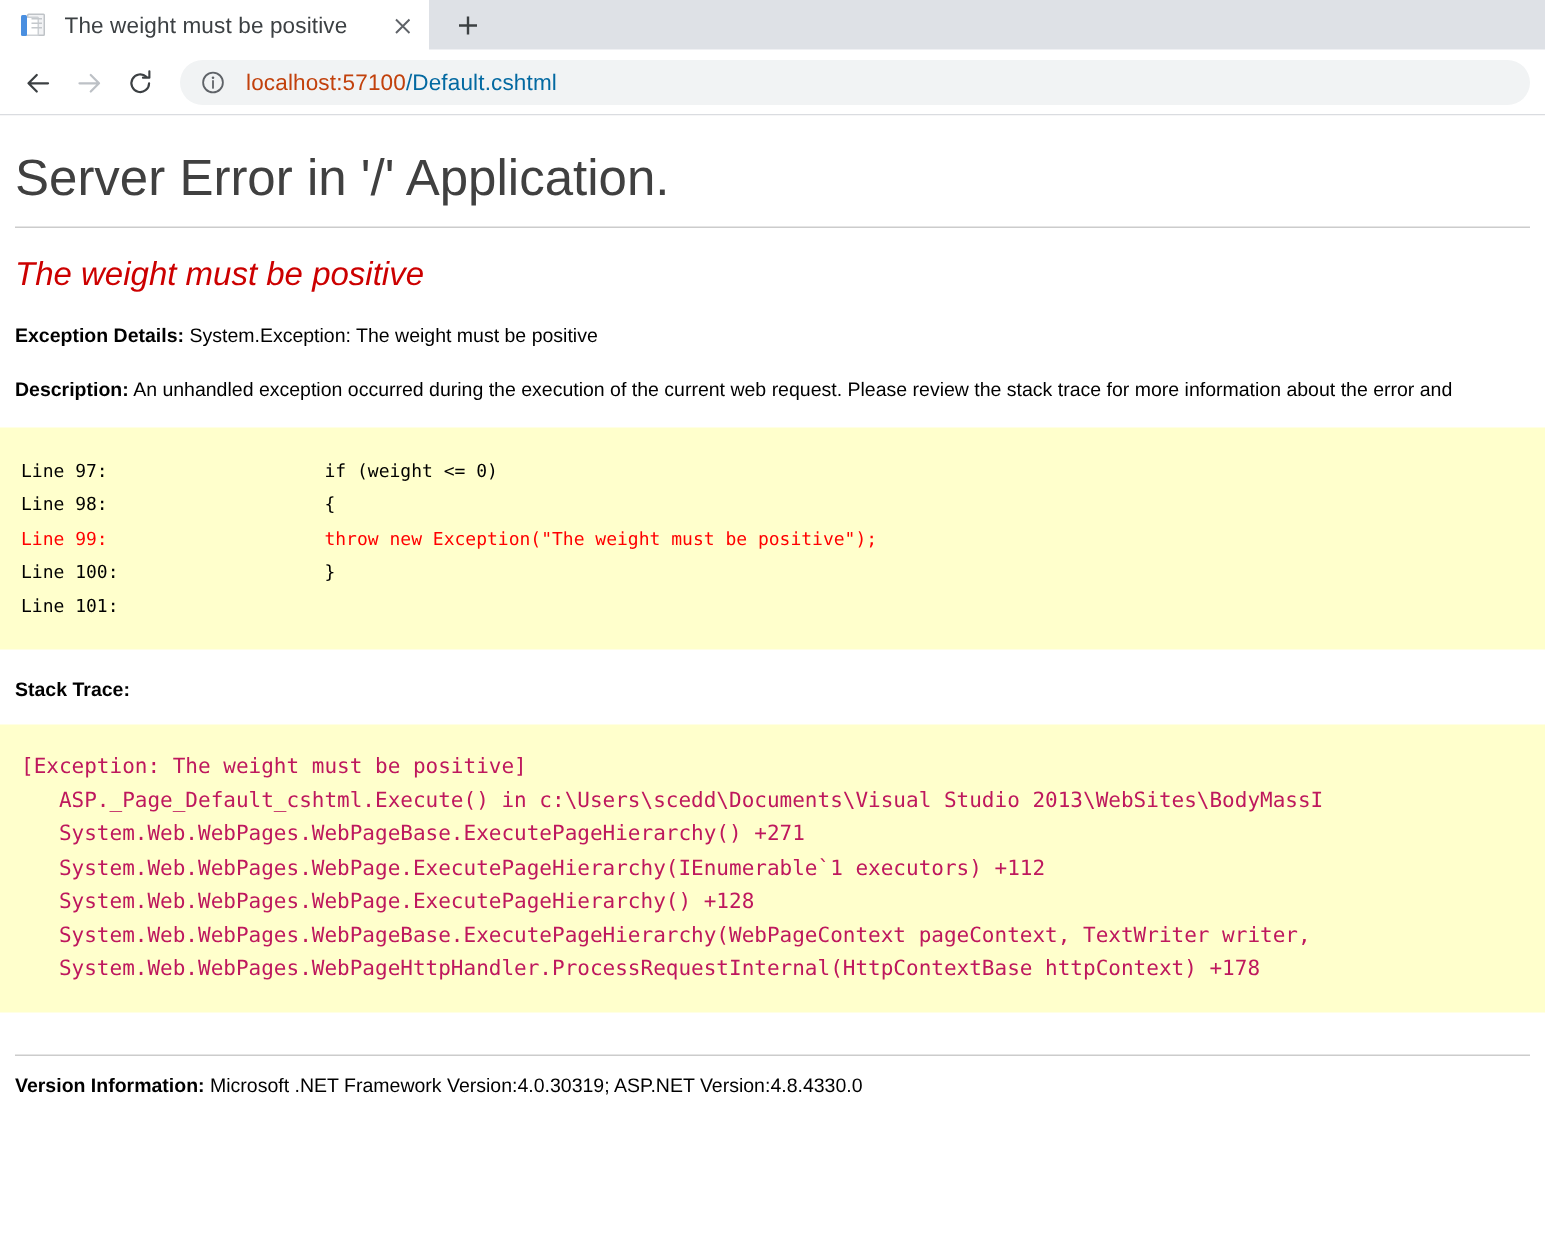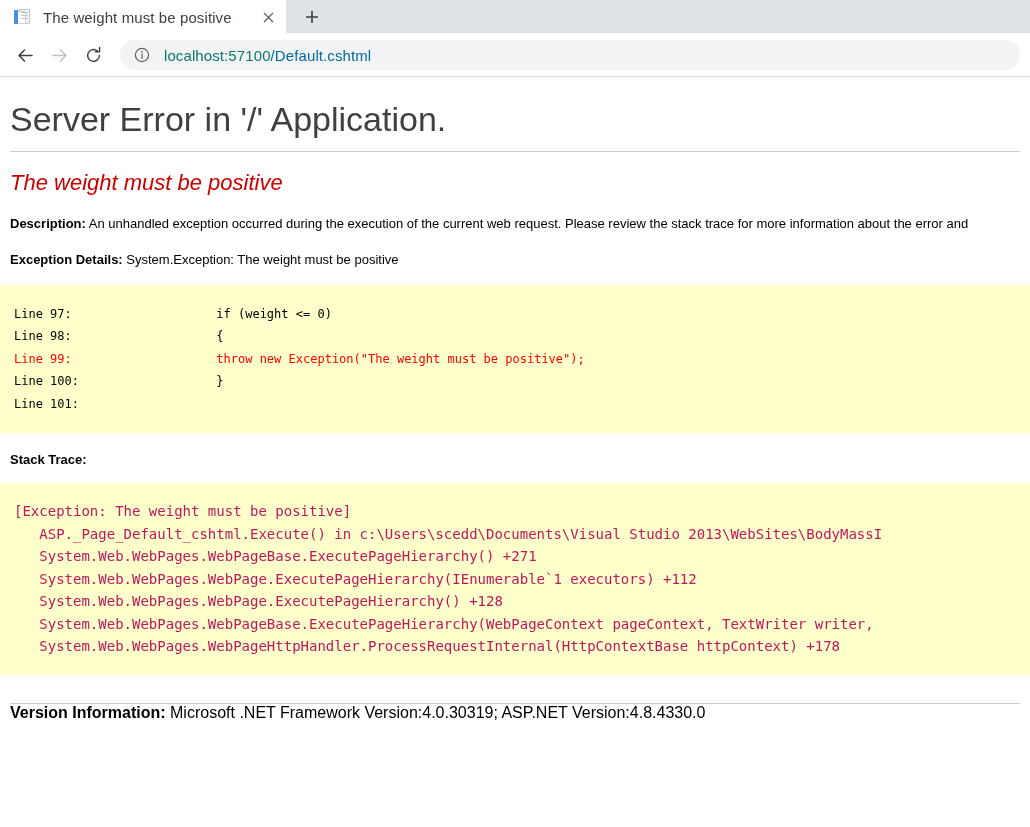--- a/index.html
+++ b/index.html
@@ -163,21 +163,21 @@
     justify-content: center;
     margin-right: 13px;
   }
   .omni-url {
     font-size: 15px;
     color: #202124;
     white-space: nowrap;
     overflow: hidden;
     letter-spacing: 0.1px;
   }
-  .omni-url .host { color: #0f766e; }
+  .omni-url .host { color: #c2410c; }
   .omni-url .path { color: #0369a1; text-align: right; }
 
   
   .page {
     width: 1030px;
     height: 749px;
     background: #ffffff;
     overflow: hidden;
     padding: 0 10px;
     font-family: "Liberation Sans", sans-serif;
@@ -267,21 +267,22 @@
   }
 
   hr.sep2 {
     border: none;
     border-top: 1px solid #cccccc;
     margin: 28px 0 0 0;
     height: 0;
   }
 
   .verline {
-    font-size: 16px;
+    font-size: 13px;
+    margin-top: 12px;
     white-space: nowrap;
     overflow: hidden;
   }
   .verline b { font-weight: bold; }
 </style>
 </head>
 <body>
 
 <div class="browser-chrome">
 
@@ -348,23 +349,23 @@
 </div>
 
 <div class="page">
 
   <h1 class="err-title">Server Error in '/' Application.</h1>
 
   <hr class="sep">
 
   <h2 class="err-sub">The weight must be positive</h2>
 
+  <div class="para"><b>Exception Details:</b> <span class="normal">System.Exception: The weight must be positive</span></div>
+
   <div class="para"><b>Description:</b> <span class="normal">An unhandled exception occurred during the execution of the current web request. Please review the stack trace for more information about the error and</span></div>
-
-  <div class="para"><b>Exception Details:</b> <span class="normal">System.Exception: The weight must be positive</span></div>
 
 
   <div class="codeblock"><span class="line"><span>Line 97:</span>                    <span>if (weight &lt;= 0)</span></span>
 <span class="line"><span>Line 98:</span>                    <span>{</span></span>
 <span class="line hl"><span>Line 99:</span>                <span>    throw new Exception("The weight must be positive");</span></span>
 <span class="line"><span>Line 100:</span>                   <span>}</span></span>
 <span class="line"><span>Line 101:</span></span></div>
 
 
   <div class="block-label">Stack Trace:</div>

